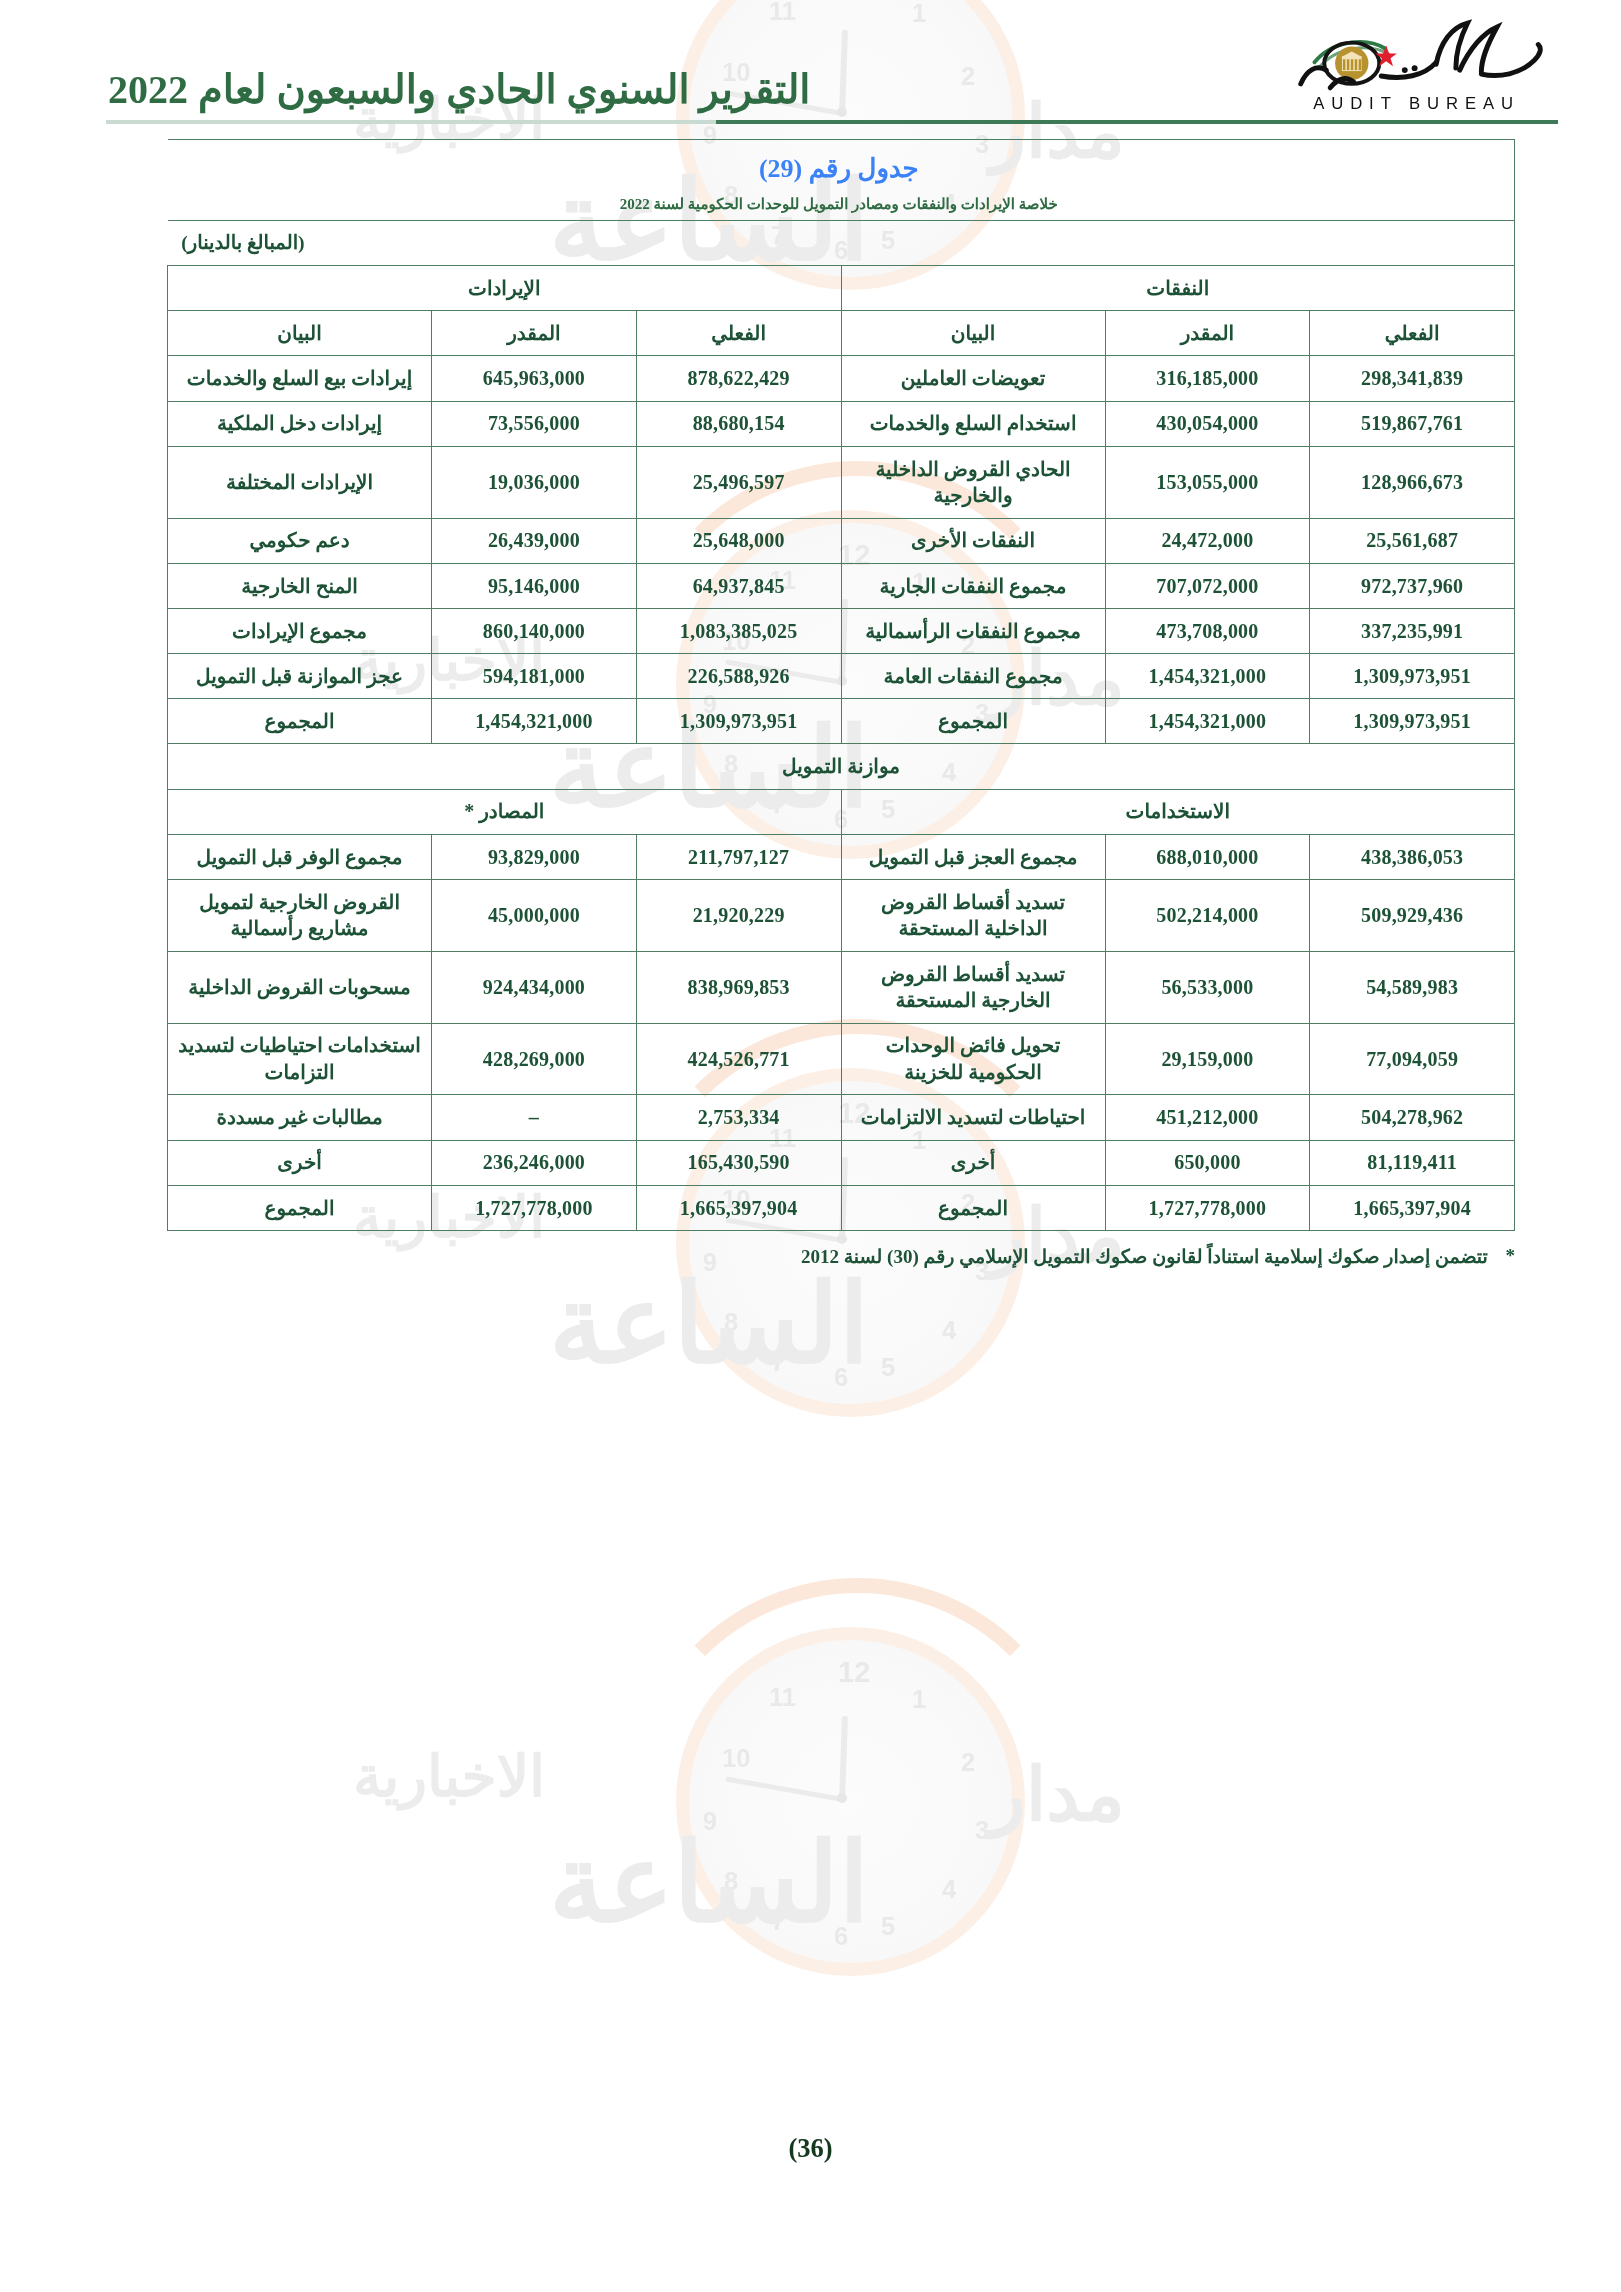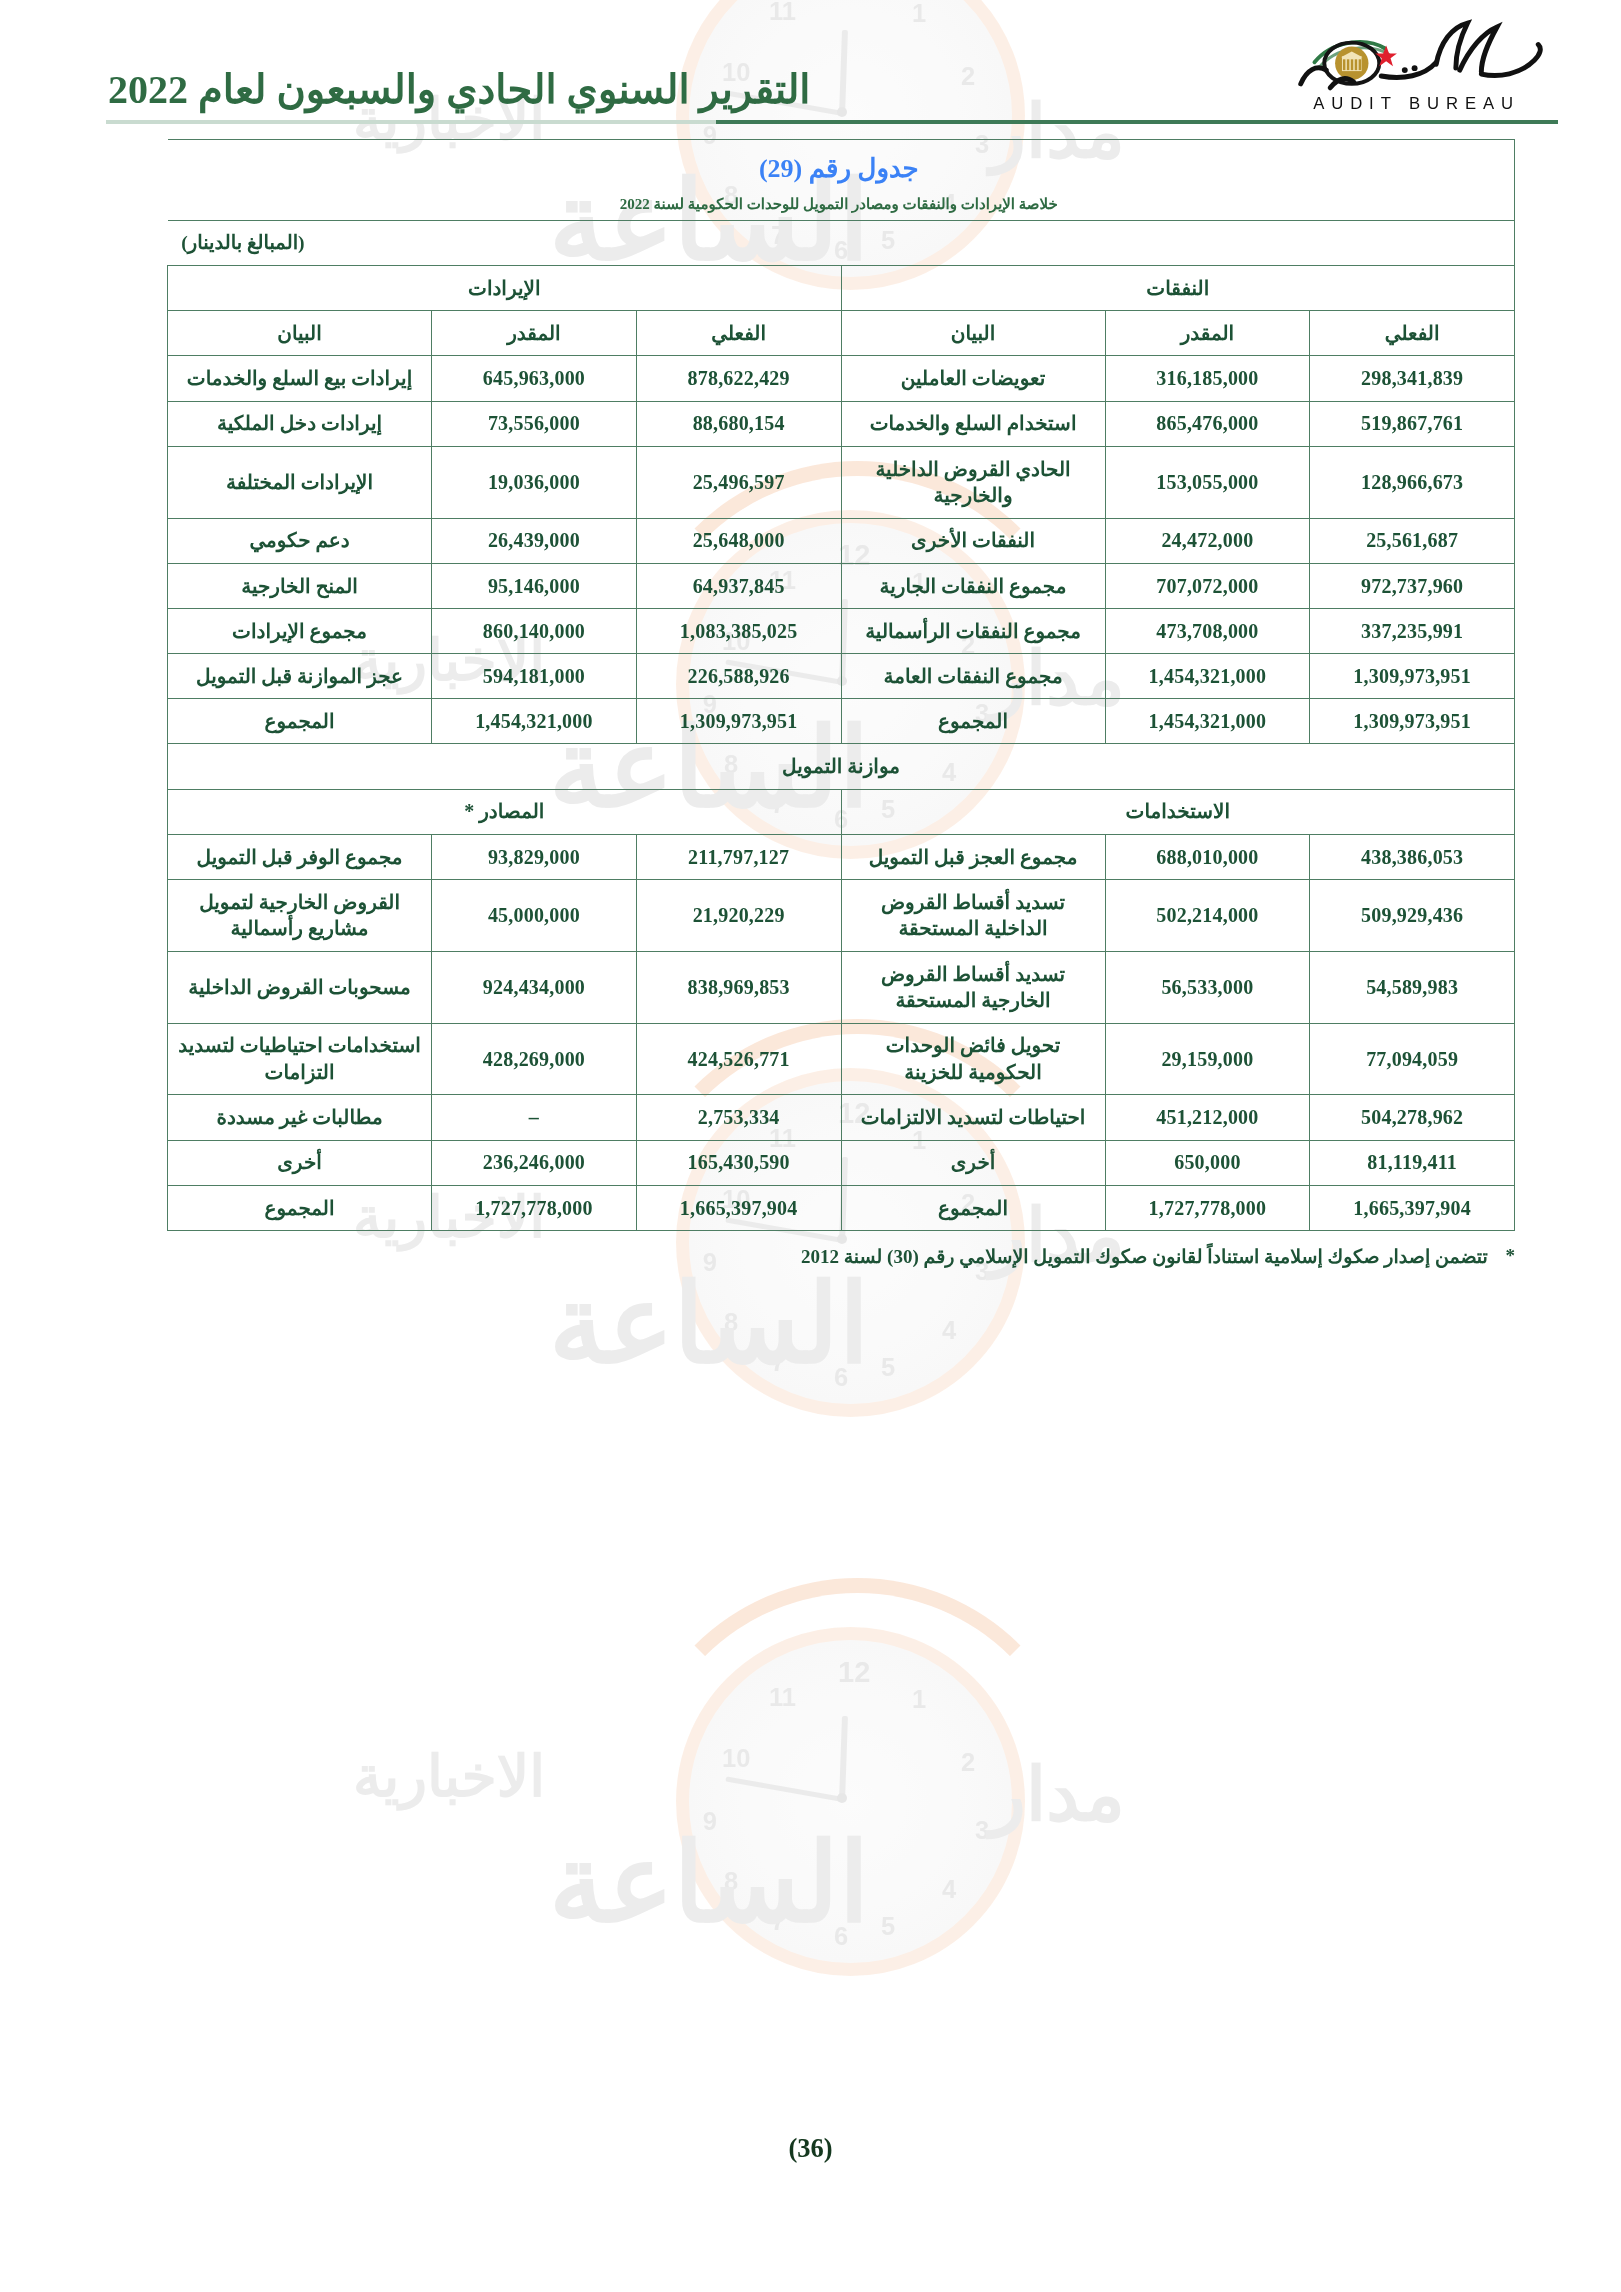--- a/index.html
+++ b/index.html
@@ -407,21 +407,21 @@
         <tr>
           <td class="num">298,341,839</td>
           <td class="num">316,185,000</td>
           <td class="label">تعويضات العاملين</td>
           <td class="num">878,622,429</td>
           <td class="num">645,963,000</td>
           <td class="label">إيرادات بيع السلع والخدمات</td>
         </tr>
         <tr>
           <td class="num">519,867,761</td>
-          <td class="num">865,476,000</td>
+          <td class="num">430,054,000</td>
           <td class="label">استخدام السلع والخدمات</td>
           <td class="num">88,680,154</td>
           <td class="num">73,556,000</td>
           <td class="label">إيرادات دخل الملكية</td>
         </tr>
         <tr>
           <td class="num">128,966,673</td>
           <td class="num">153,055,000</td>
           <td class="label">الحادي القروض الداخلية والخارجية</td>
           <td class="num">25,496,597</td>

